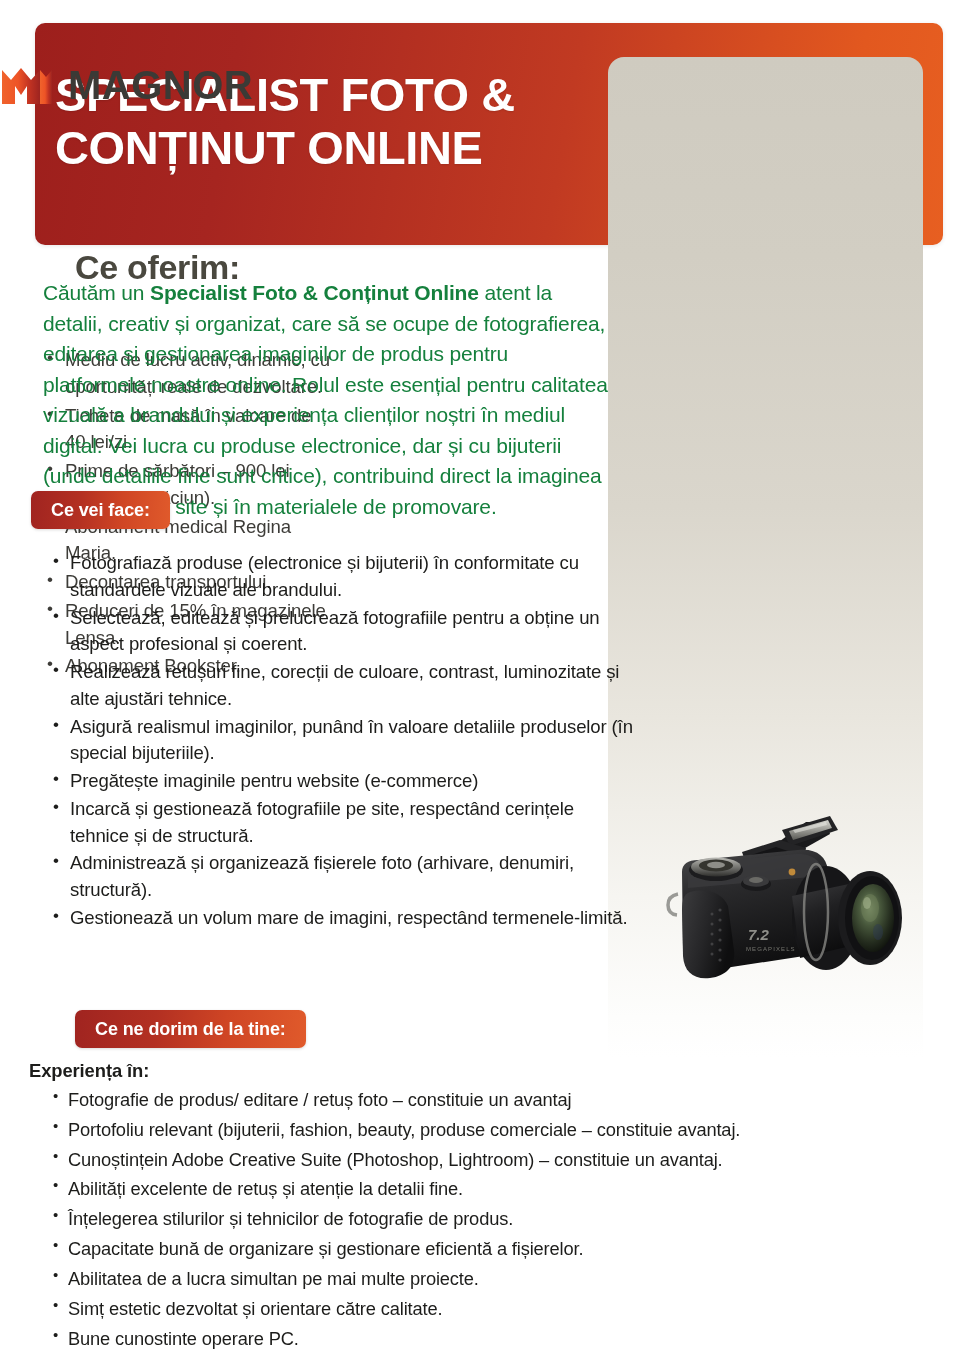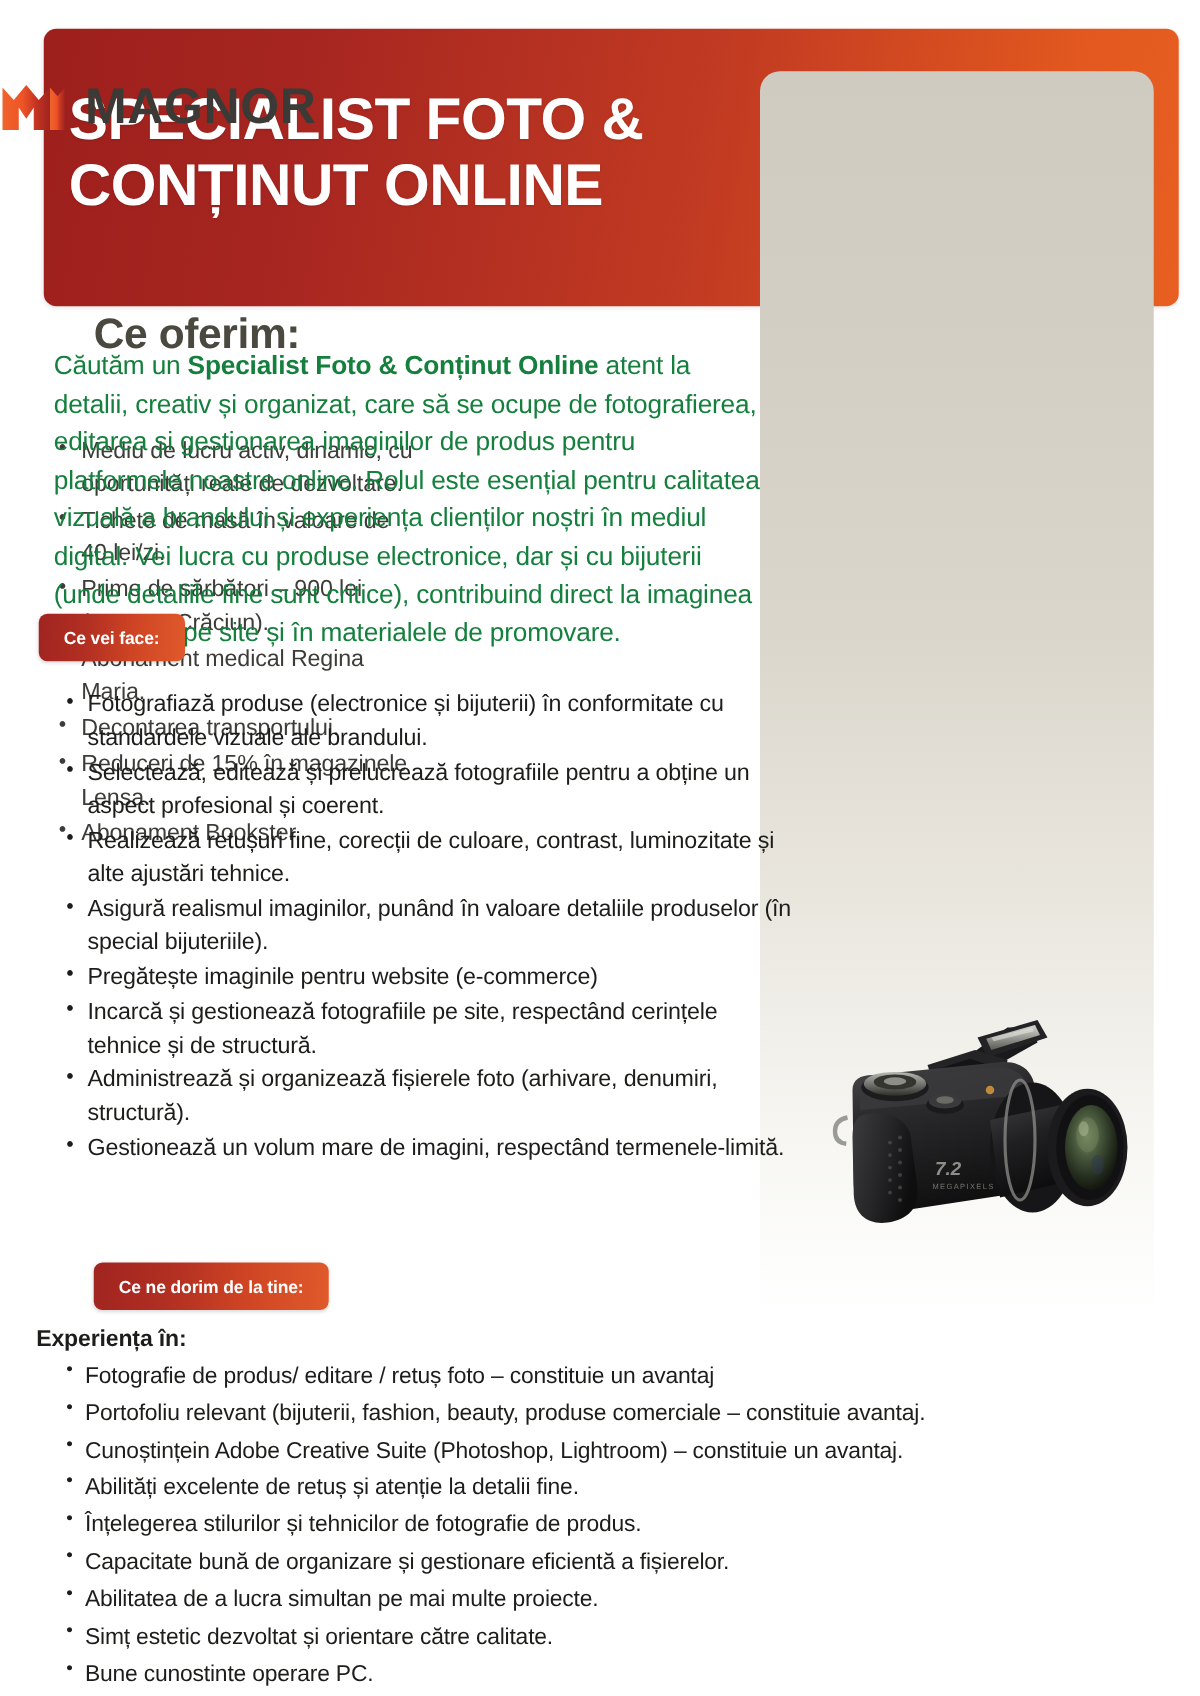--- a/index.html
+++ b/index.html
@@ -153,21 +153,21 @@
     letter-spacing: -0.15px;
   }
   .intro b { font-weight: 700; }
 
   .section-badge {
     position: absolute;
     height: 38px;
     border-radius: 7px;
     background: linear-gradient(95deg, #a02420 0%, #b33022 35%, #cf4524 65%, #e05a2b 100%);
     color: #ffffff;
-    font-size: 14px;
+    font-size: 18px;
     font-weight: 700;
     display: flex;
     align-items: center;
     padding: 0 20px;
     letter-spacing: -0.1px;
     box-shadow: 0 1px 3px rgba(0,0,0,0.15);
   }
   #badge-ce-vei-face { left: 31px; top: 491px; }
   #badge-ce-ne-dorim { left: 31px; top: 1010px; margin-left: 44px; }
 

